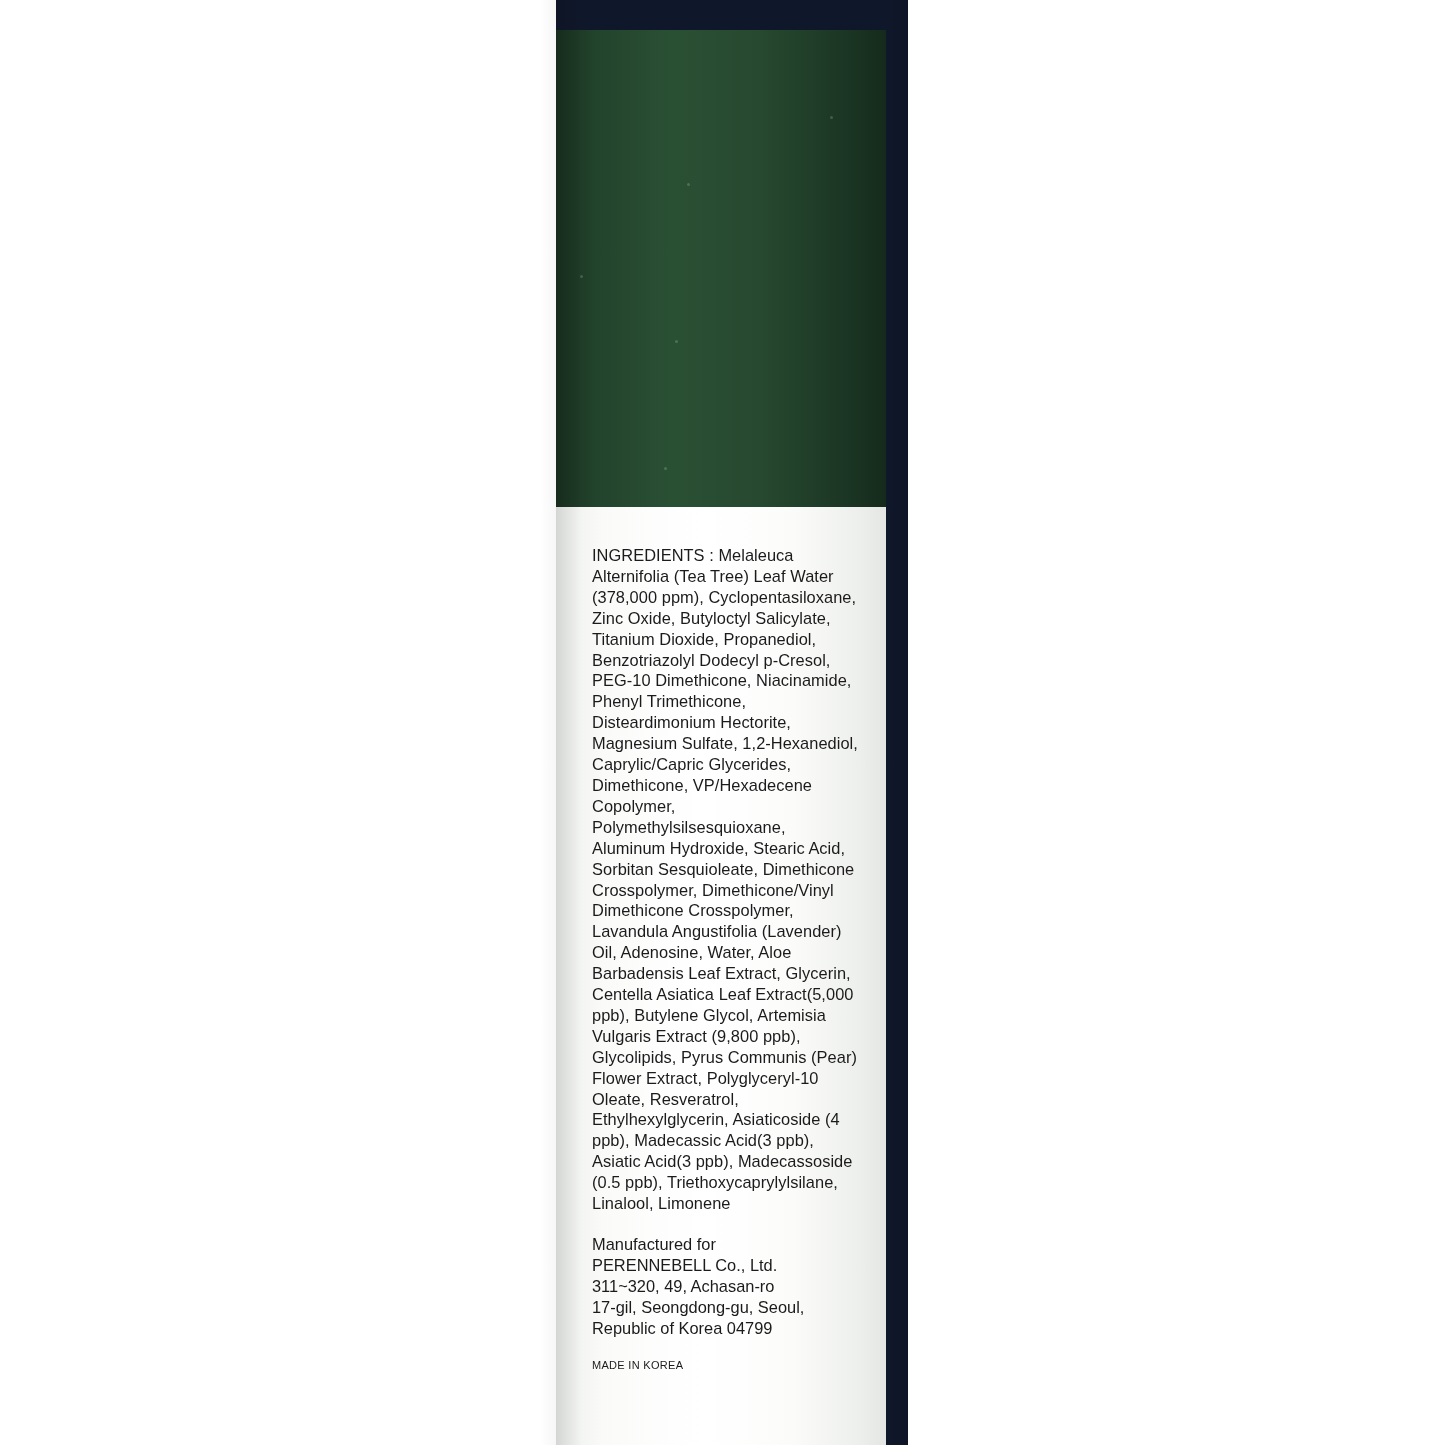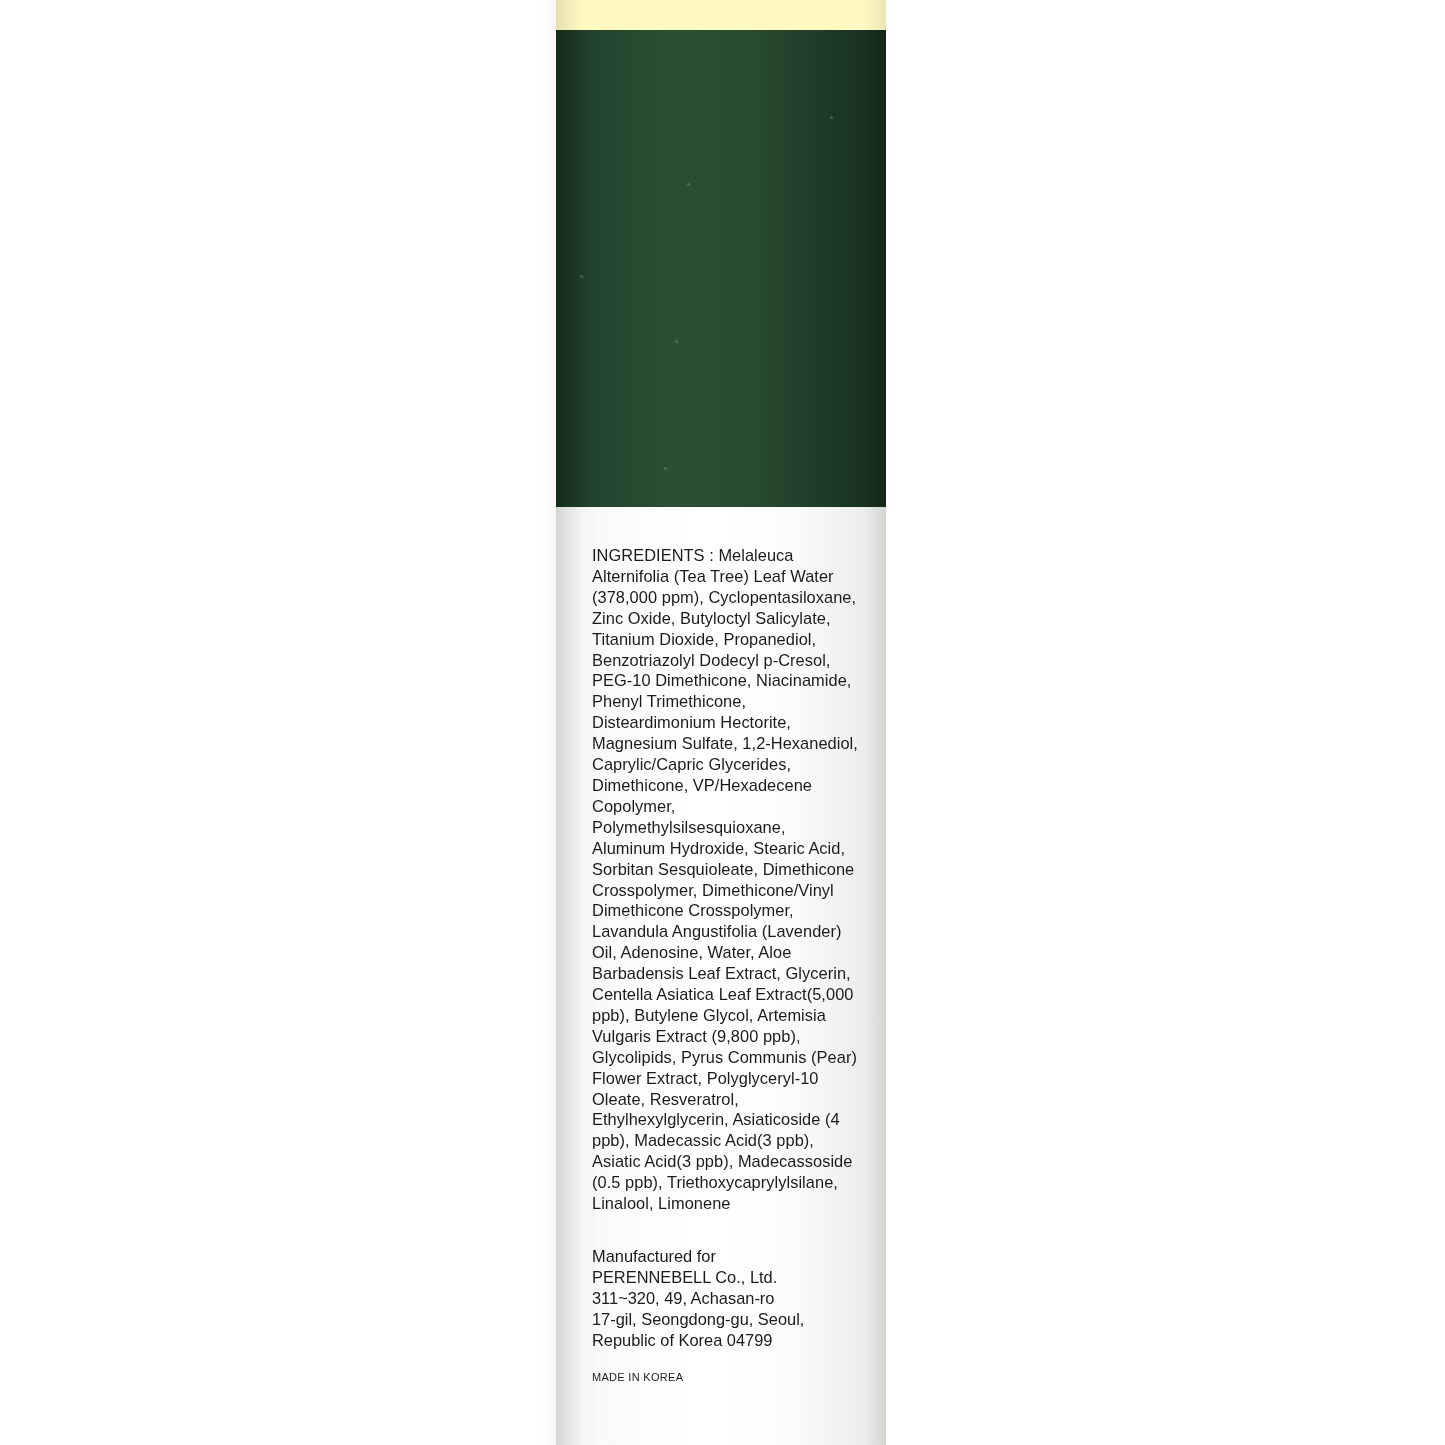--- a/index.html
+++ b/index.html
@@ -19,22 +19,23 @@
     height: 1445px;
     background: #ffffff;
   }
   
   .package {
     position: absolute;
     left: 556px;
     top: 0;
     width: 330px;
     height: 1445px;
-    background: #fef9c3;
+    background: #0f172a;
     box-shadow: 0 0 0 0 rgba(0,0,0,0);
+    padding-left: 22px;
   }
   
   .package::before {
     content: "";
     position: absolute;
     left: 0; top: 0; bottom: 0;
     width: 26px;
     background: linear-gradient(to right, rgba(0,0,0,0.10), rgba(0,0,0,0.0));
     pointer-events: none;
     z-index: 5;
@@ -87,21 +88,21 @@
     line-height: 20.9px;
     letter-spacing: 0.05px;
     text-align: left;
     white-space: pre-wrap;
     word-break: normal;
   }
   .ingredients .label {
     font-weight: 400;
   }
   .manufactured {
-    margin-top: 32px;
+    margin-top: 20px;
     font-size: 16.4px;
     line-height: 21px;
     white-space: pre-wrap;
   }
   .made-in {
     margin-top: 20px;
     font-size: 11px;
     letter-spacing: 0.3px;
   }
   .soft-shadow {

